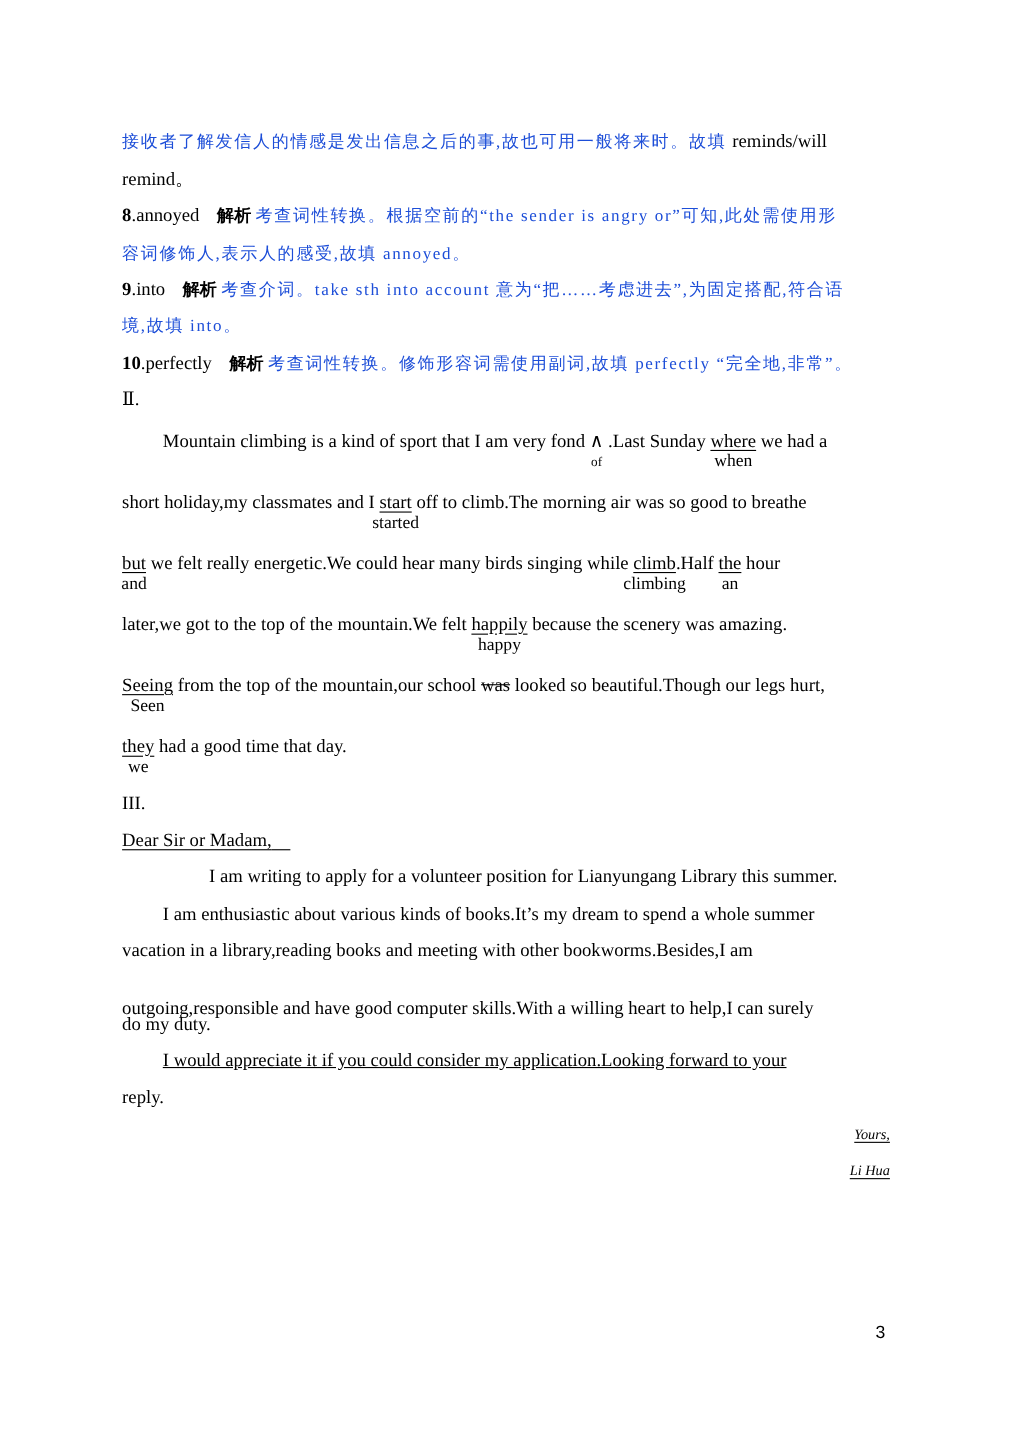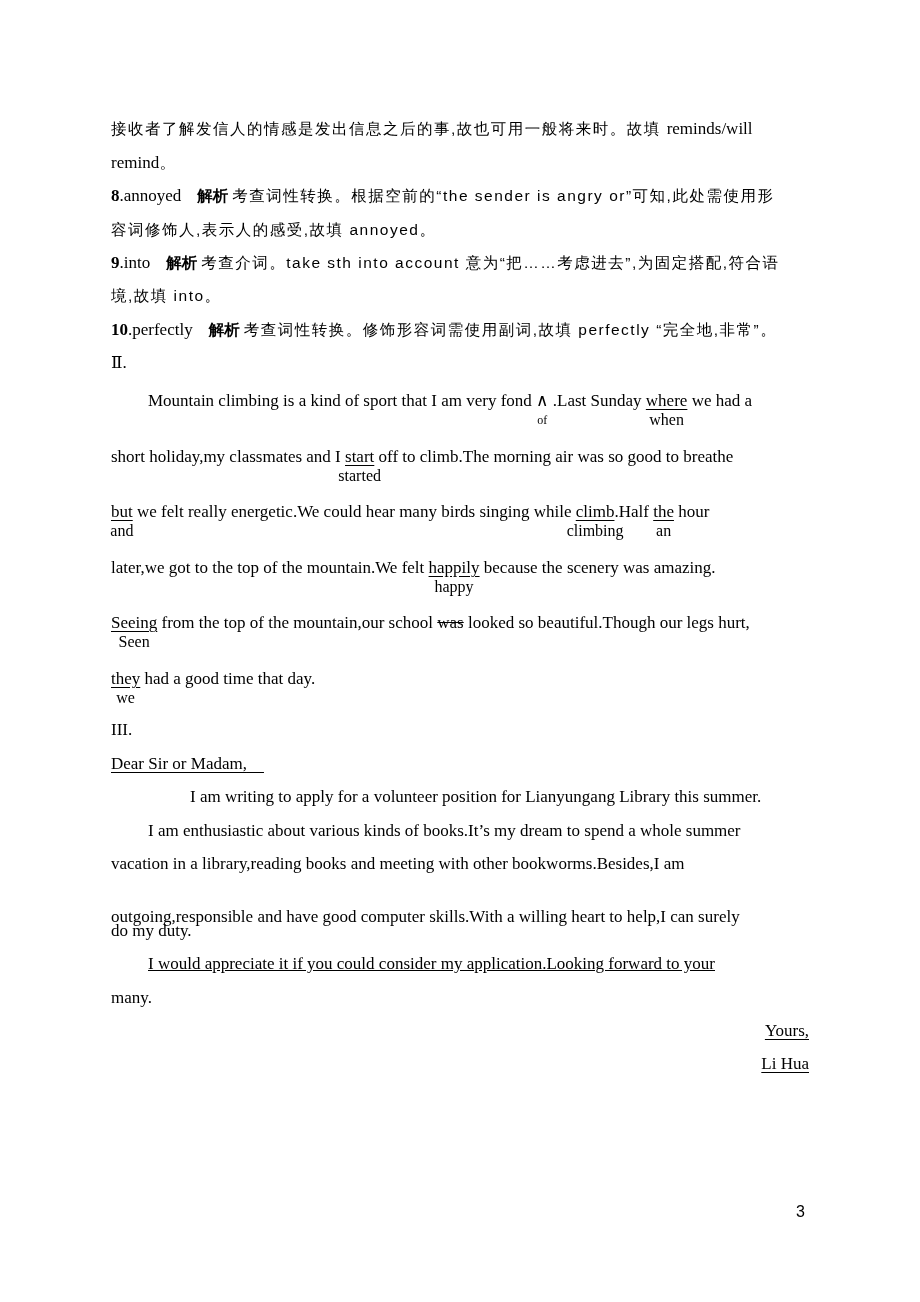--- a/index.html
+++ b/index.html
@@ -1,30 +1,30 @@
 <!DOCTYPE html>
 <html><head>
 <meta charset="utf-8">
 <style>
   html, body { margin: 0; padding: 0; background: #ffffff; }
   body { width: 920px; height: 1302px; position: relative; overflow: hidden;
          font-family: "Liberation Serif", "DejaVu Serif", serif; color: #000; }
   .page { position: absolute; left: 0; top: 0; width: 920px; height: 1302px; }
   .line { position: absolute; left: 111px; font-size: 17px; white-space: nowrap; line-height: 20px; }
-  .cjk { font-family: Liberation Sans, sans-serif; font-size: 15.5px; color: #000000; letter-spacing: 1.5px; }
+  .cjk { font-family: Liberation Serif, serif; font-size: 15.5px; color: #1d4ed8; letter-spacing: 1.5px; }
   .bold { font-weight: bold; }
   .kw { font-weight: bold; font-family: "DejaVu Sans", sans-serif; font-size: 15.5px; margin-left: 16px; margin-right: 4px; }
   .indent { left: 148px; }
   .corr { position: relative; display: inline-block; text-decoration: underline; text-underline-offset: 3px; }
   .corr .fix { position: absolute; left: 50%; transform: translateX(-50%); top: 19px; font-size: 16px; white-space: nowrap; text-decoration: none; }
   .ins { position: relative; display: inline-block; }
   .ins .fix { position: absolute; left: 50%; transform: translateX(-50%); top: 19px; font-size: 12px; }
   .strike { text-decoration: line-through; }
   .ul { text-decoration: underline; text-underline-offset: 3px; }
-  .right { position: absolute; right: 111px; font-size: 17px; line-height: 20px; }
+  .right { position: absolute; right: 111px; font-size: 13px; line-height: 20px; font-style: italic; }
   .pagenum { position: absolute; left: 796px; top: 1203px; font-family: "Liberation Sans", sans-serif; font-size: 16px; }
 </style>
 </head>
 <body>
 
 <div class="page">
 
   <div class="line" style="top:119px;">
     <span class="cjk">接收者了解发信人的情感是发出信息之后的事,故也可用一般将来时。故填 </span><span>reminds/will</span>
   </div>
@@ -100,20 +100,20 @@
     <span>outgoing,responsible and have good computer skills.With a willing heart to help,I can surely</span>
   </div>
   <div class="line" style="top:921px;">
     <span>do my duty.</span>
   </div>
 
   <div class="line indent" style="top:954px;text-decoration:underline;">
     <span>I would appreciate it if you could consider my application.Looking forward to your</span>
   </div>
   <div class="line" style="top:988px;">
-    <span>many.</span>
+    <span>reply.</span>
   </div>
 
   <div class="right ul" style="top:1021px;">Yours,</div>
   <div class="right ul" style="top:1054px;">Li Hua</div>
 
   <div class="pagenum">3</div>
 </div>
 
 </body></html>

